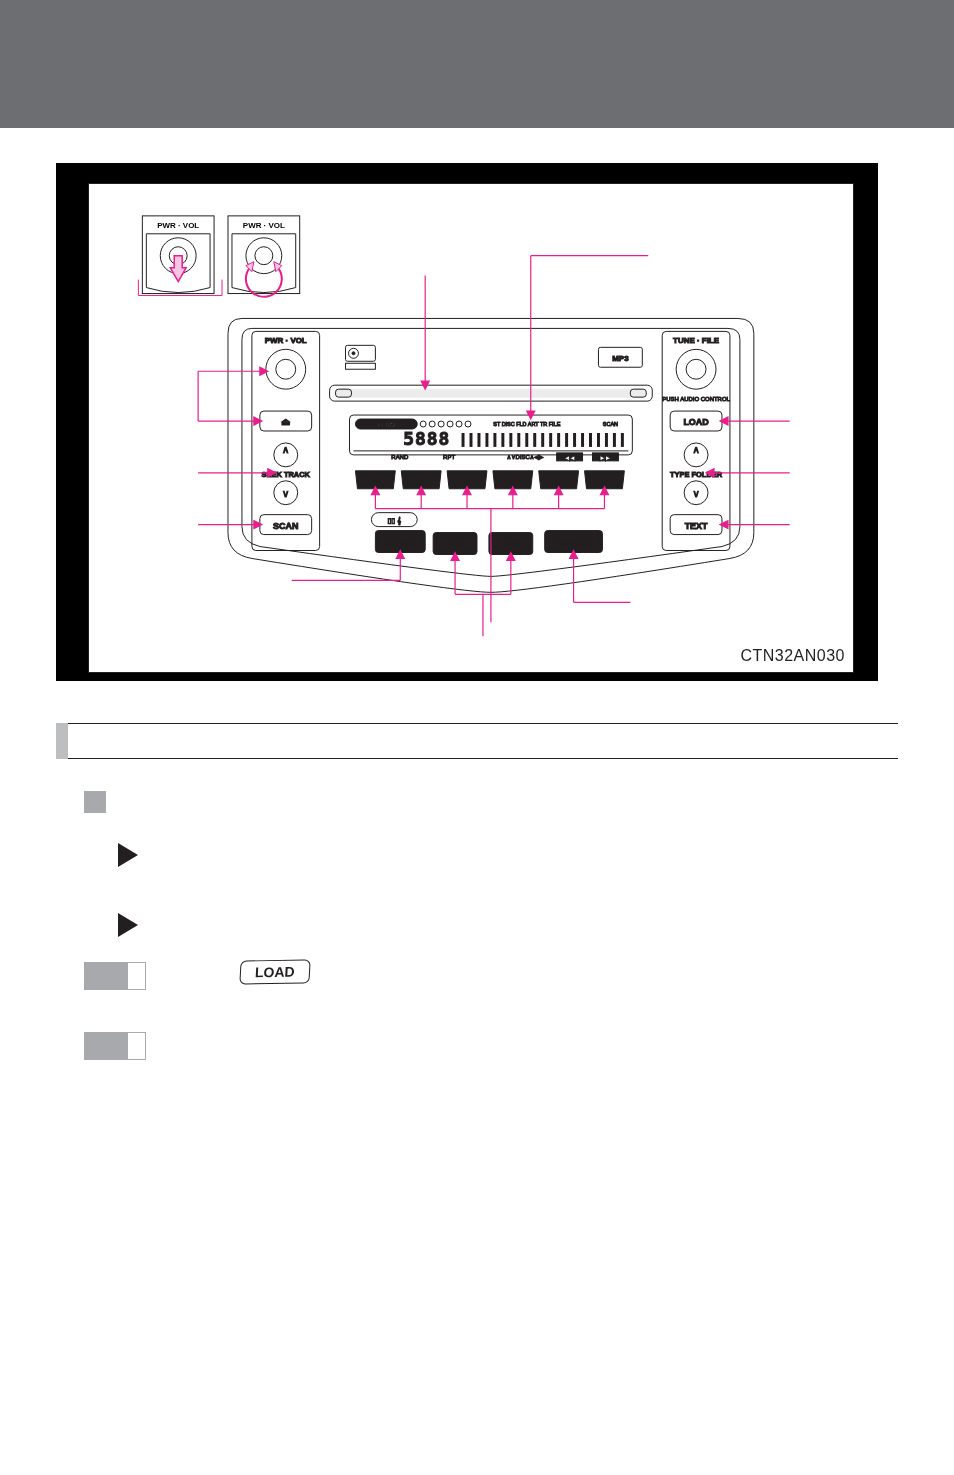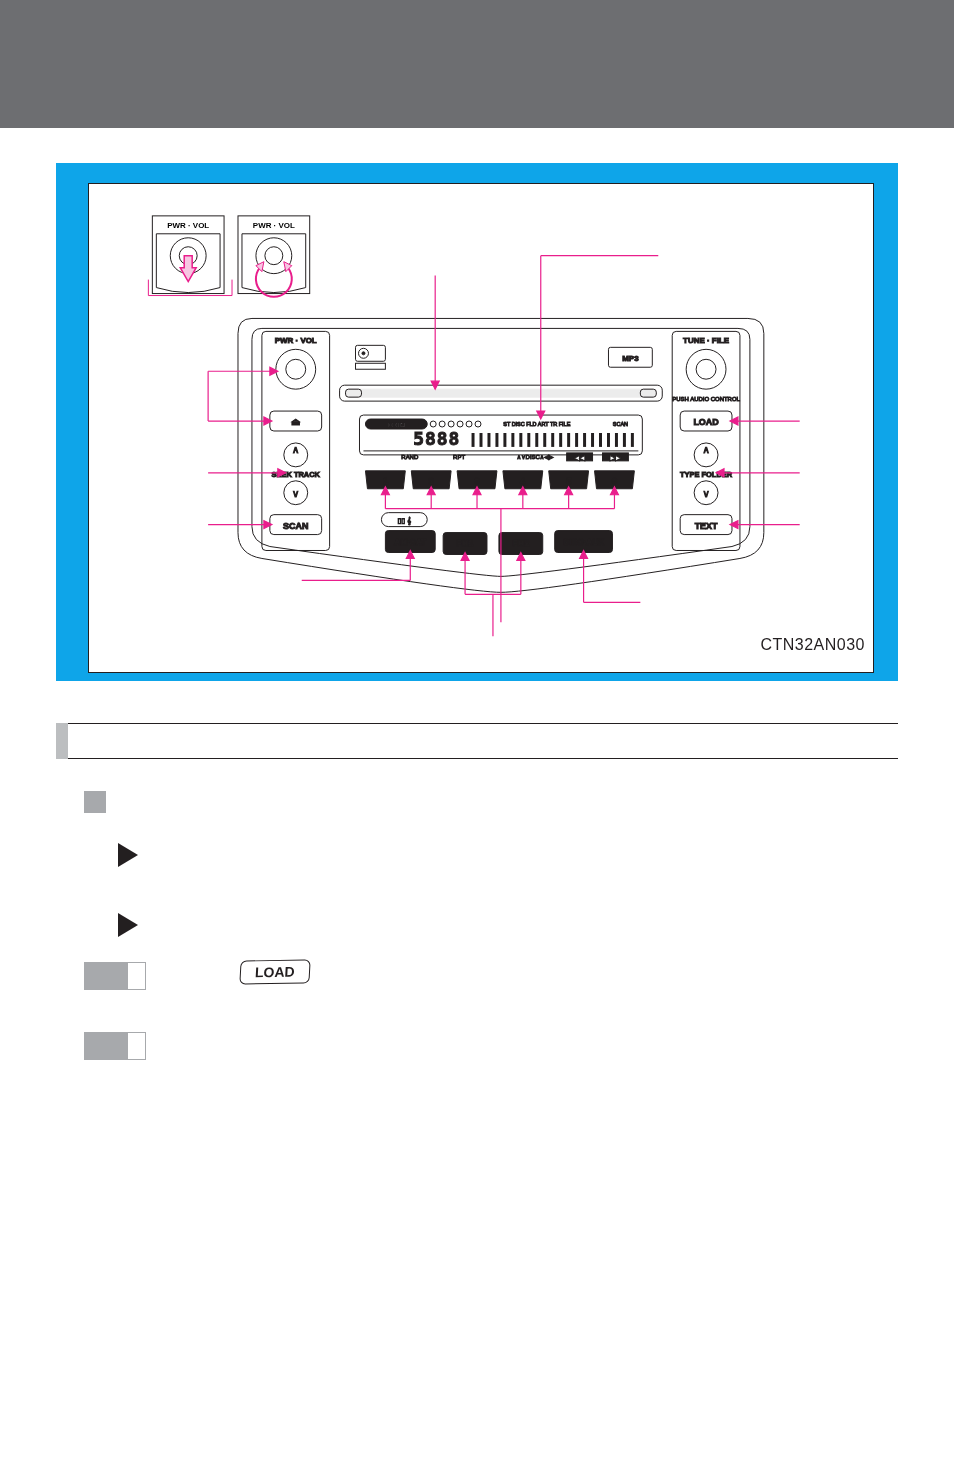--- a/index.html
+++ b/index.html
@@ -10,37 +10,37 @@
     background: #fff;
     color: #231f20;
     position: relative;
   }
   .top-band {
     width: 100%;
     height: 128px;
     background: #6d6e71;
   }
   .content-block {
-    background: #0ea5e9;
-    margin: 35px 56px 0 56px;
+    background: #000000;
+    margin: 35px 76px 0 56px;
     padding: 20px 0 8px 8px;
   }
   .diagram-frame {
     background: #fff;
     border: 1px solid #231f20;
     margin: 0 24px;
     height: 490px;
     position: relative;
     overflow: hidden;
   }
   .diagram-frame svg { display:block; }
   .code {
     position: absolute;
     right: 8px;
-    bottom: 18px;
+    bottom: 7px;
     font-size: 16px;
     letter-spacing: .5px;
   }
   
   .section-bar {
     margin: 42px 56px 0 56px;
     height: 36px;
     display: flex;
     align-items: stretch;
   }

